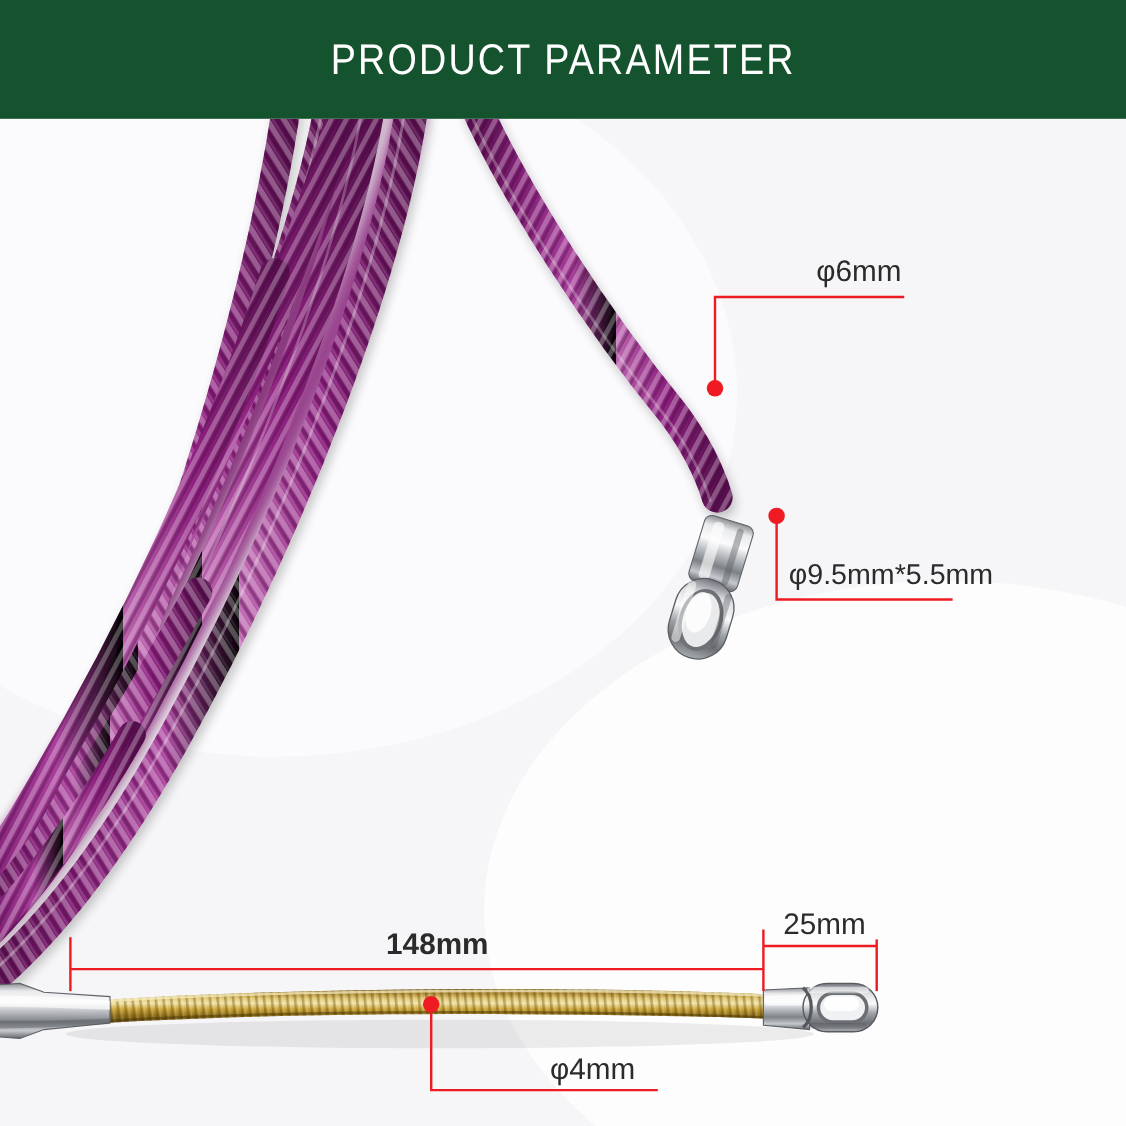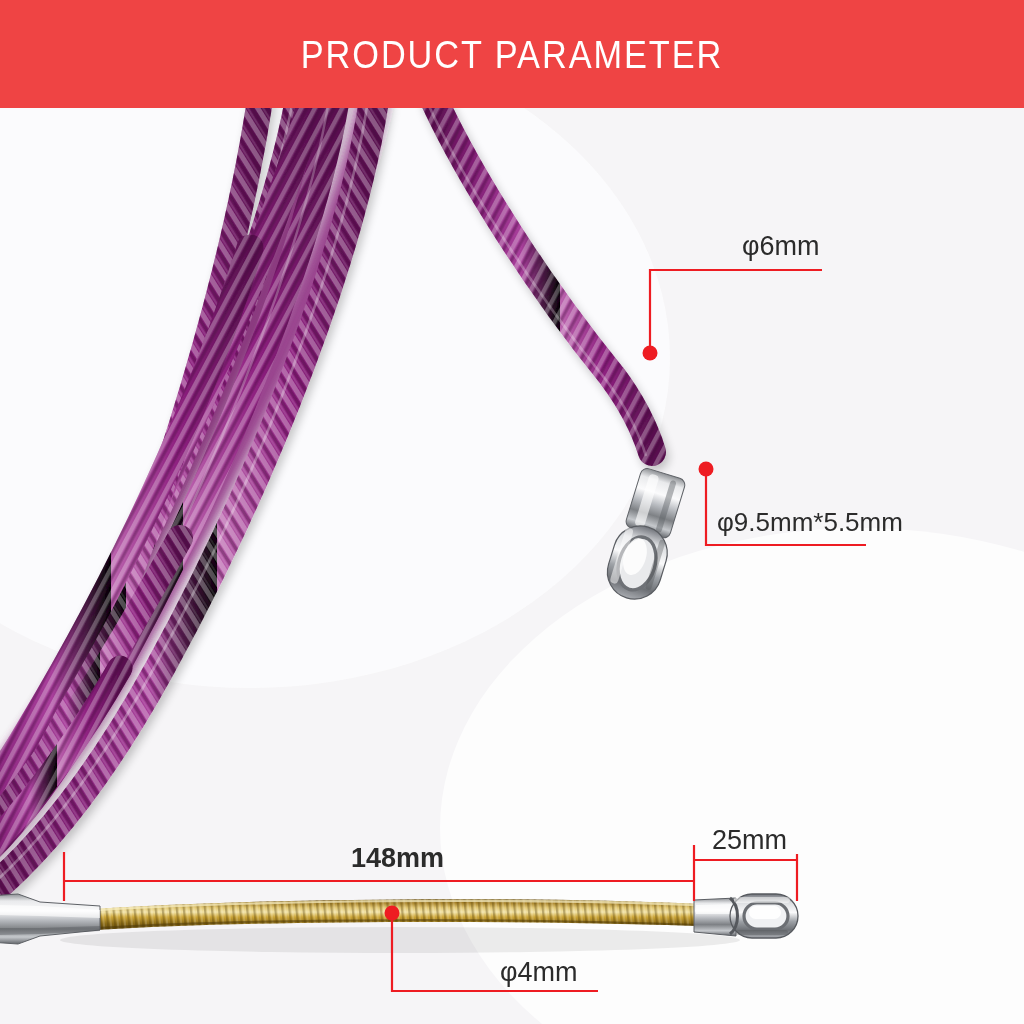--- a/index.html
+++ b/index.html
@@ -17,21 +17,21 @@
     overflow: hidden;
     background: #f7f7f8;
   }
 
   
   #header-band {
     position: absolute;
     left: 0; top: 0;
     width: 1024px;
     height: 108px;
-    background: #ef4444;
+    background: #14532d;
     z-index: 40;
   }
   #header-title {
     position: absolute;
     left: 0; top: 0;
     width: 1024px;
     height: 108px;
     display: flex;
     align-items: center;
     justify-content: center;

